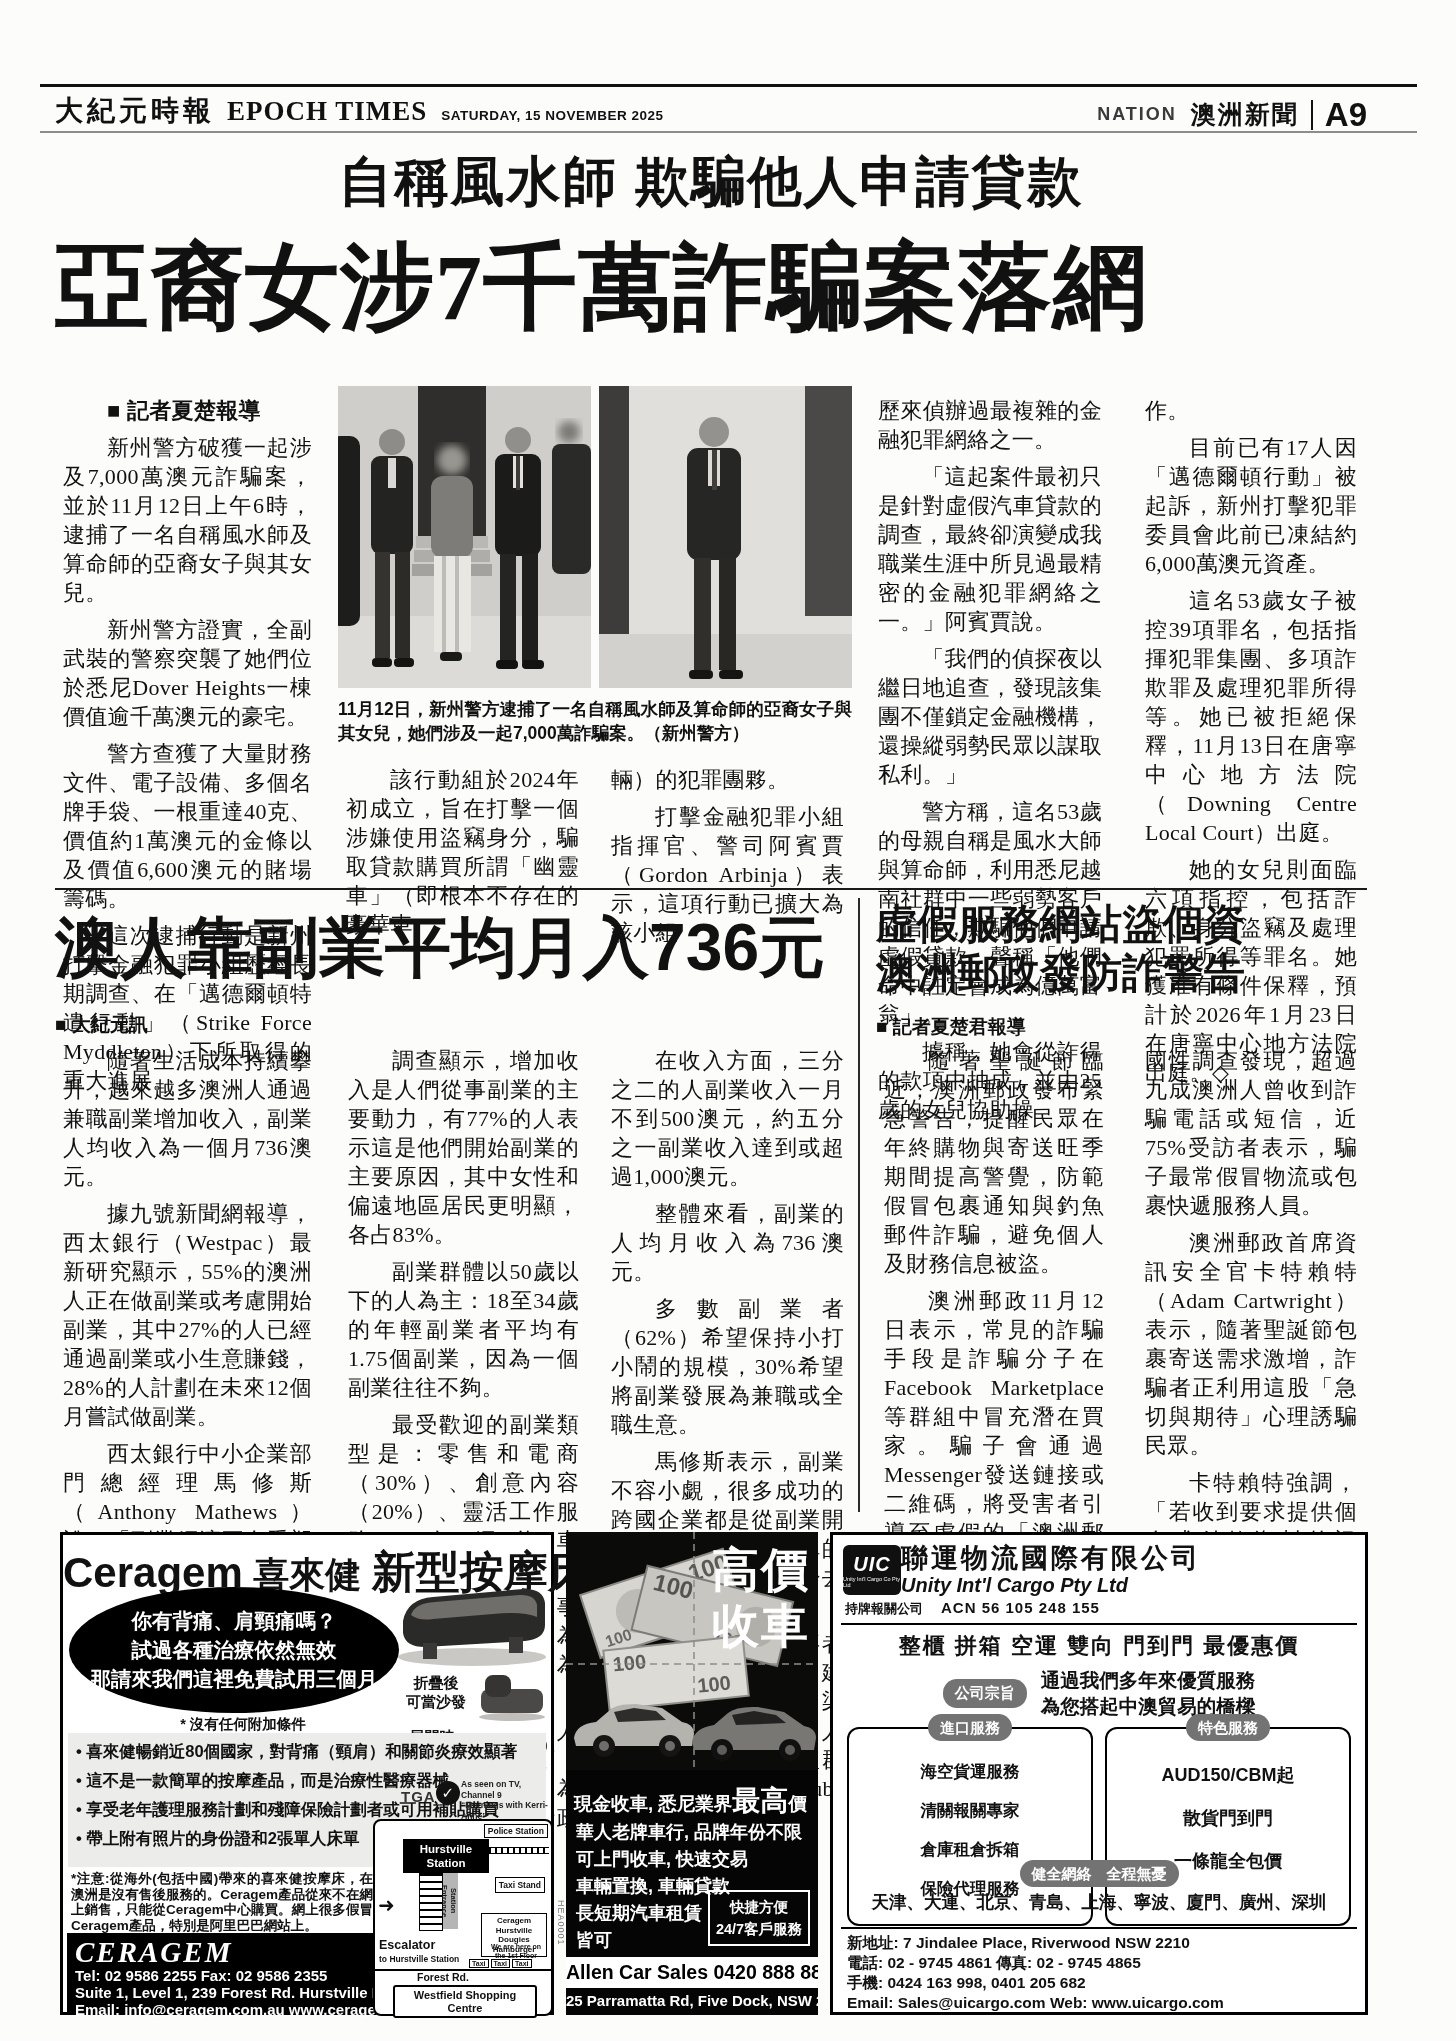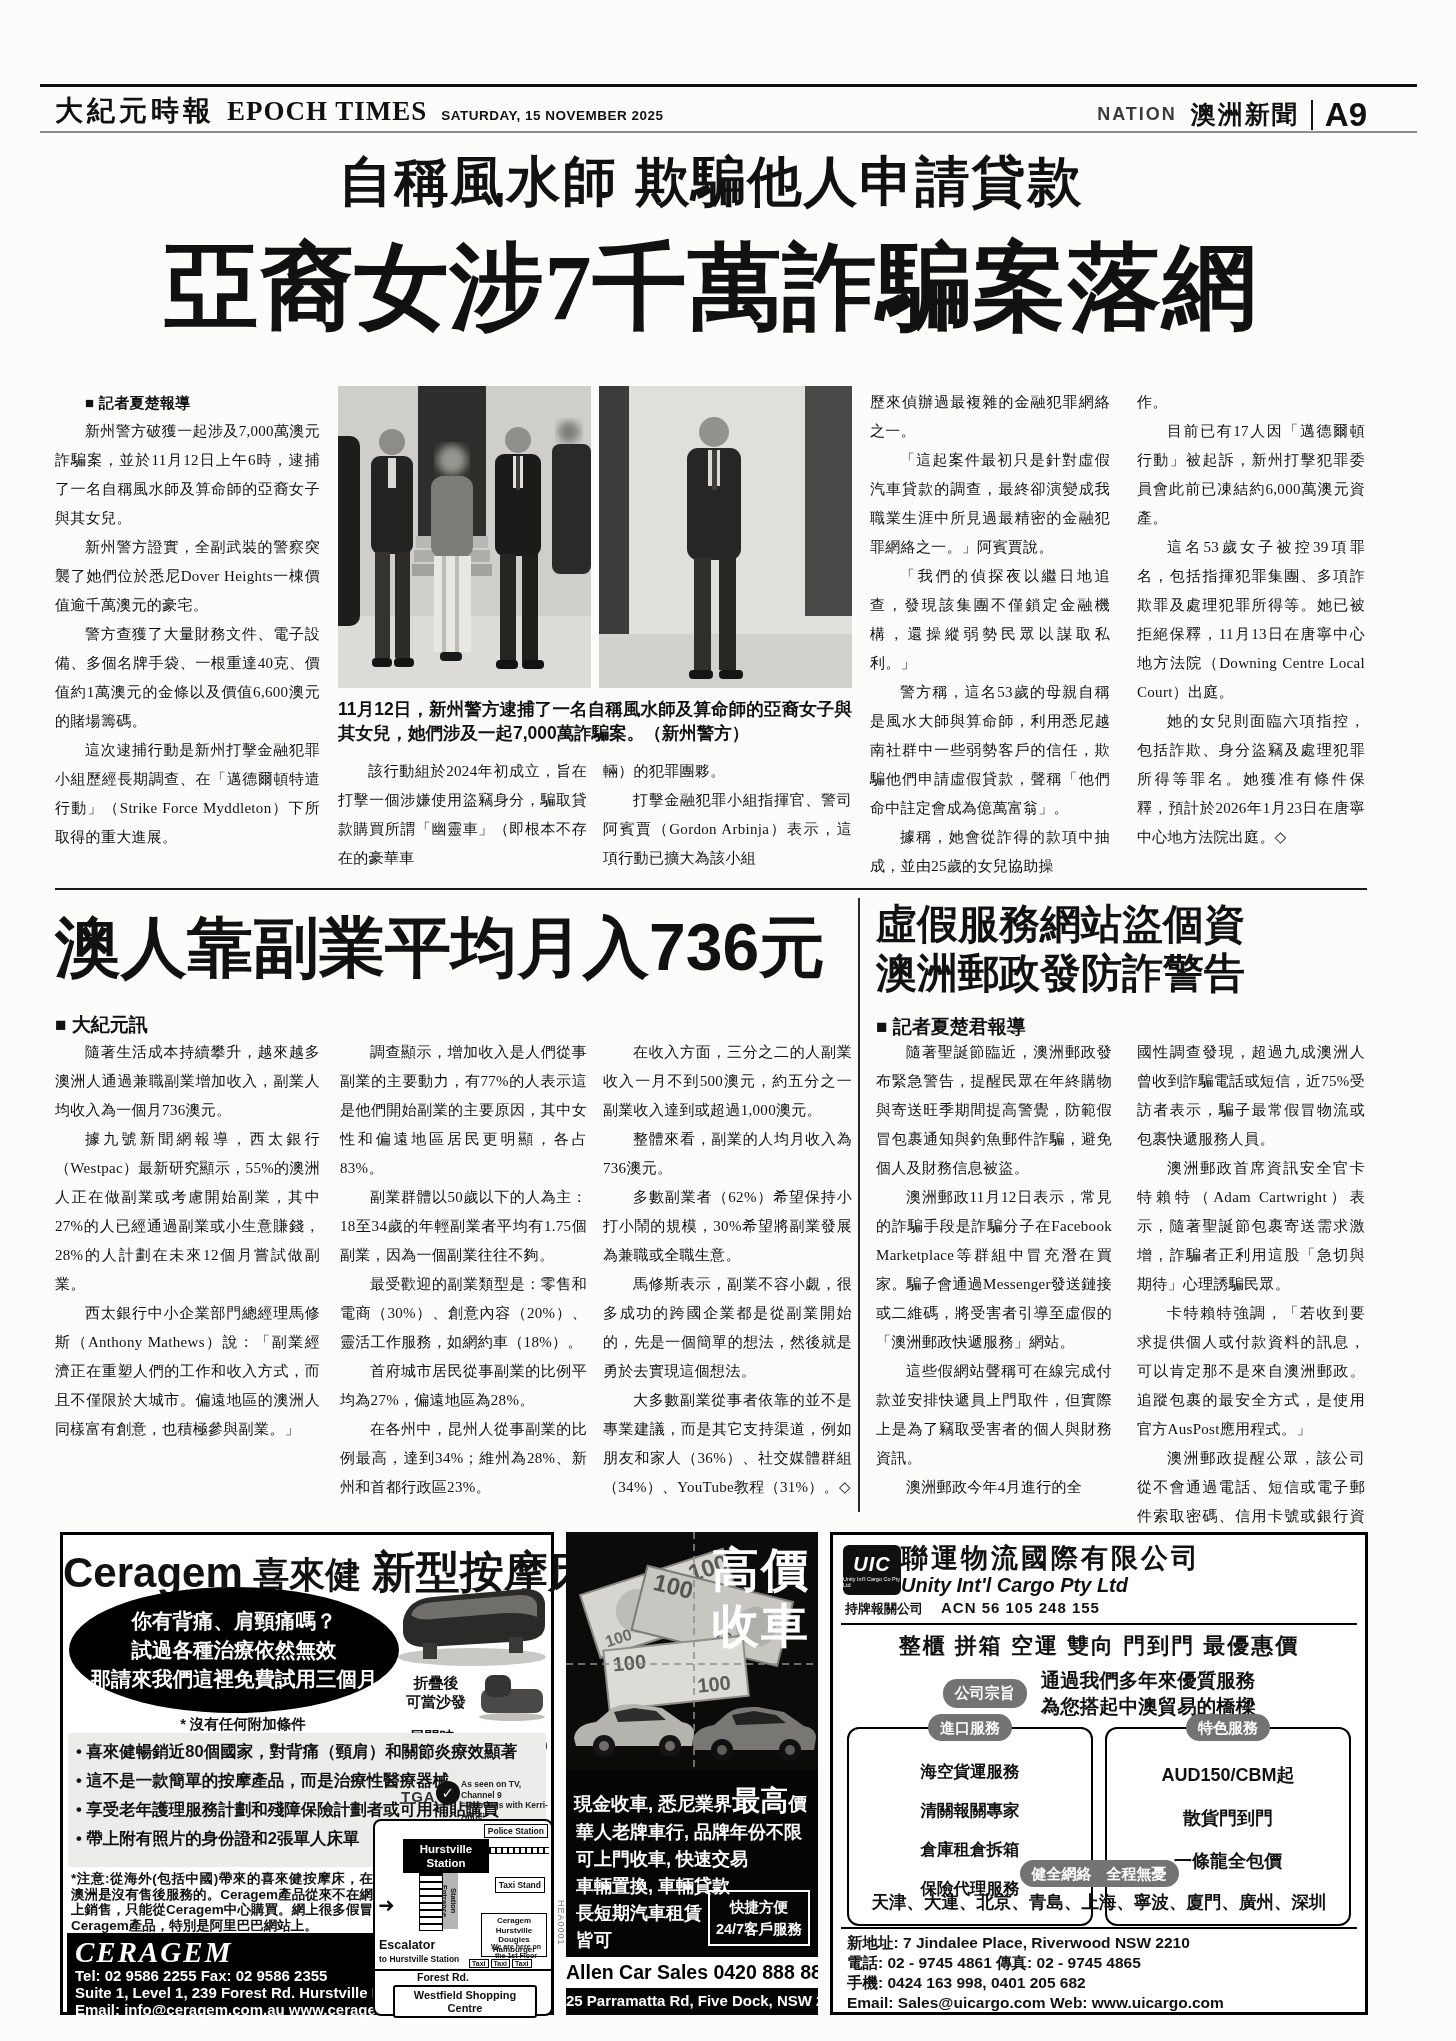--- a/index.html
+++ b/index.html
@@ -17,25 +17,25 @@
   .m-date{font-size:13.5px;font-weight:600;margin-left:14px;letter-spacing:.5px;}
   .h-right{margin-left:auto;display:flex;align-items:center;}
   .h-nation{font-size:18px;font-weight:800;letter-spacing:2px;color:#3a3a3a;}
   .h-seccn{font-size:25px;font-weight:900;margin-left:14px;letter-spacing:2px;}
   .h-bar{width:2px;height:30px;background:#111;margin:0 12px;}
   .h-page{font-size:33px;font-weight:900;}
   #rule-under{left:40px;top:131px;width:1377px;height:1.5px;background:#8c8c8c;}
 
   
   #kicker{left:55px;top:146px;width:1312px;text-align:center;font-size:54px;font-weight:900;letter-spacing:2px;}
-  #headline{left:55px;top:224px;width:1312px;text-align:center;font-size:94px;font-weight:900;letter-spacing:1px;font-family:"Liberation Serif","DejaVu Serif",serif;}
+  #headline{left:55px;top:224px;width:1312px;text-align:left;font-size:94px;font-weight:900;letter-spacing:1px;font-family:"Liberation Serif","DejaVu Serif",serif;}
 
   
   .byline{font-family:"Liberation Sans","DejaVu Sans",sans-serif;font-size:19px;font-weight:800;margin:6px 0 8px 0;}
-  .col p{margin:0;font-size:15px;line-height:29px;text-align:justify;text-indent:2em;letter-spacing:.3px;}
+  .col p{margin:8px;font-size:22px;line-height:29px;text-align:justify;text-indent:2em;letter-spacing:.3px;}
   .col.noindent p:first-child{text-indent:0;}
   #s1c1{left:55px;top:388px;width:265px;}
   #s1mid{left:338px;top:386px;width:514px;}
   #photos{display:flex;gap:8px;}
   #caption{margin-top:9px;font-family:"Liberation Sans","DejaVu Sans",sans-serif;font-size:17.5px;font-weight:700;line-height:24px;text-align:justify;}
   #subcols{display:flex;gap:16px;margin-top:12px;}
   #subcols .col{width:249px;}
   #s1c4{left:870px;top:388px;width:240px;}
   #s1c5{left:1137px;top:388px;width:228px;}
 

